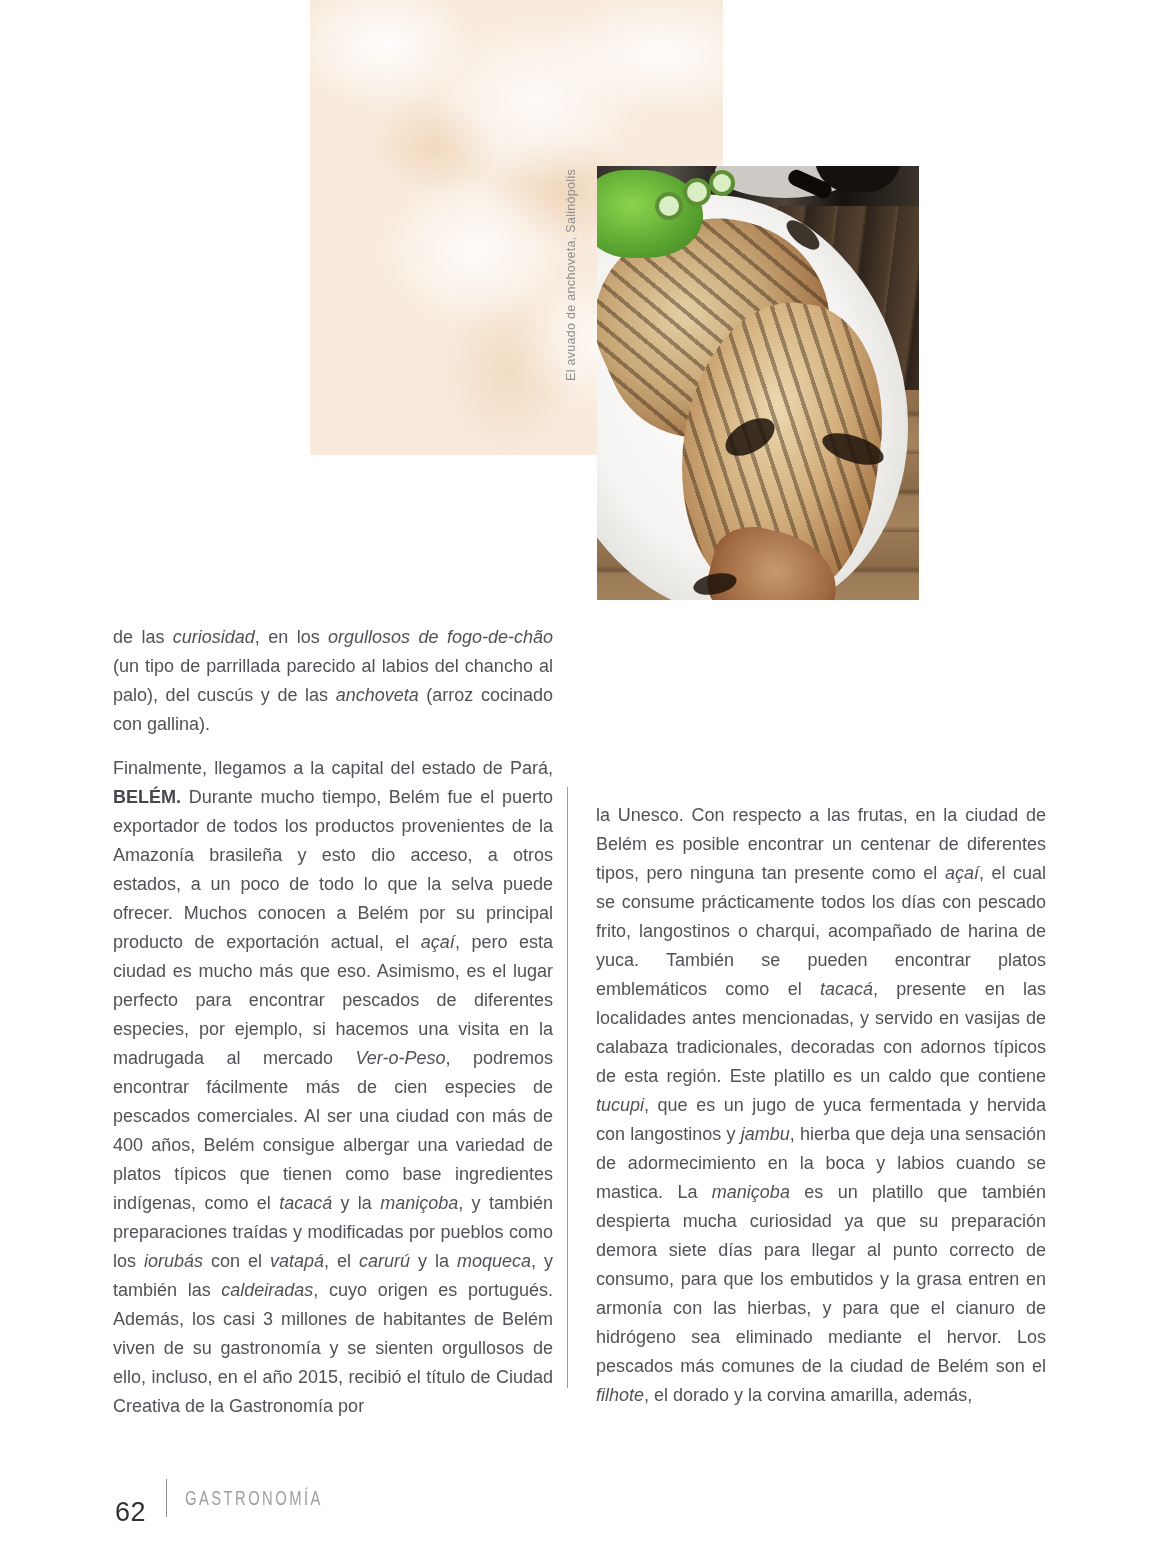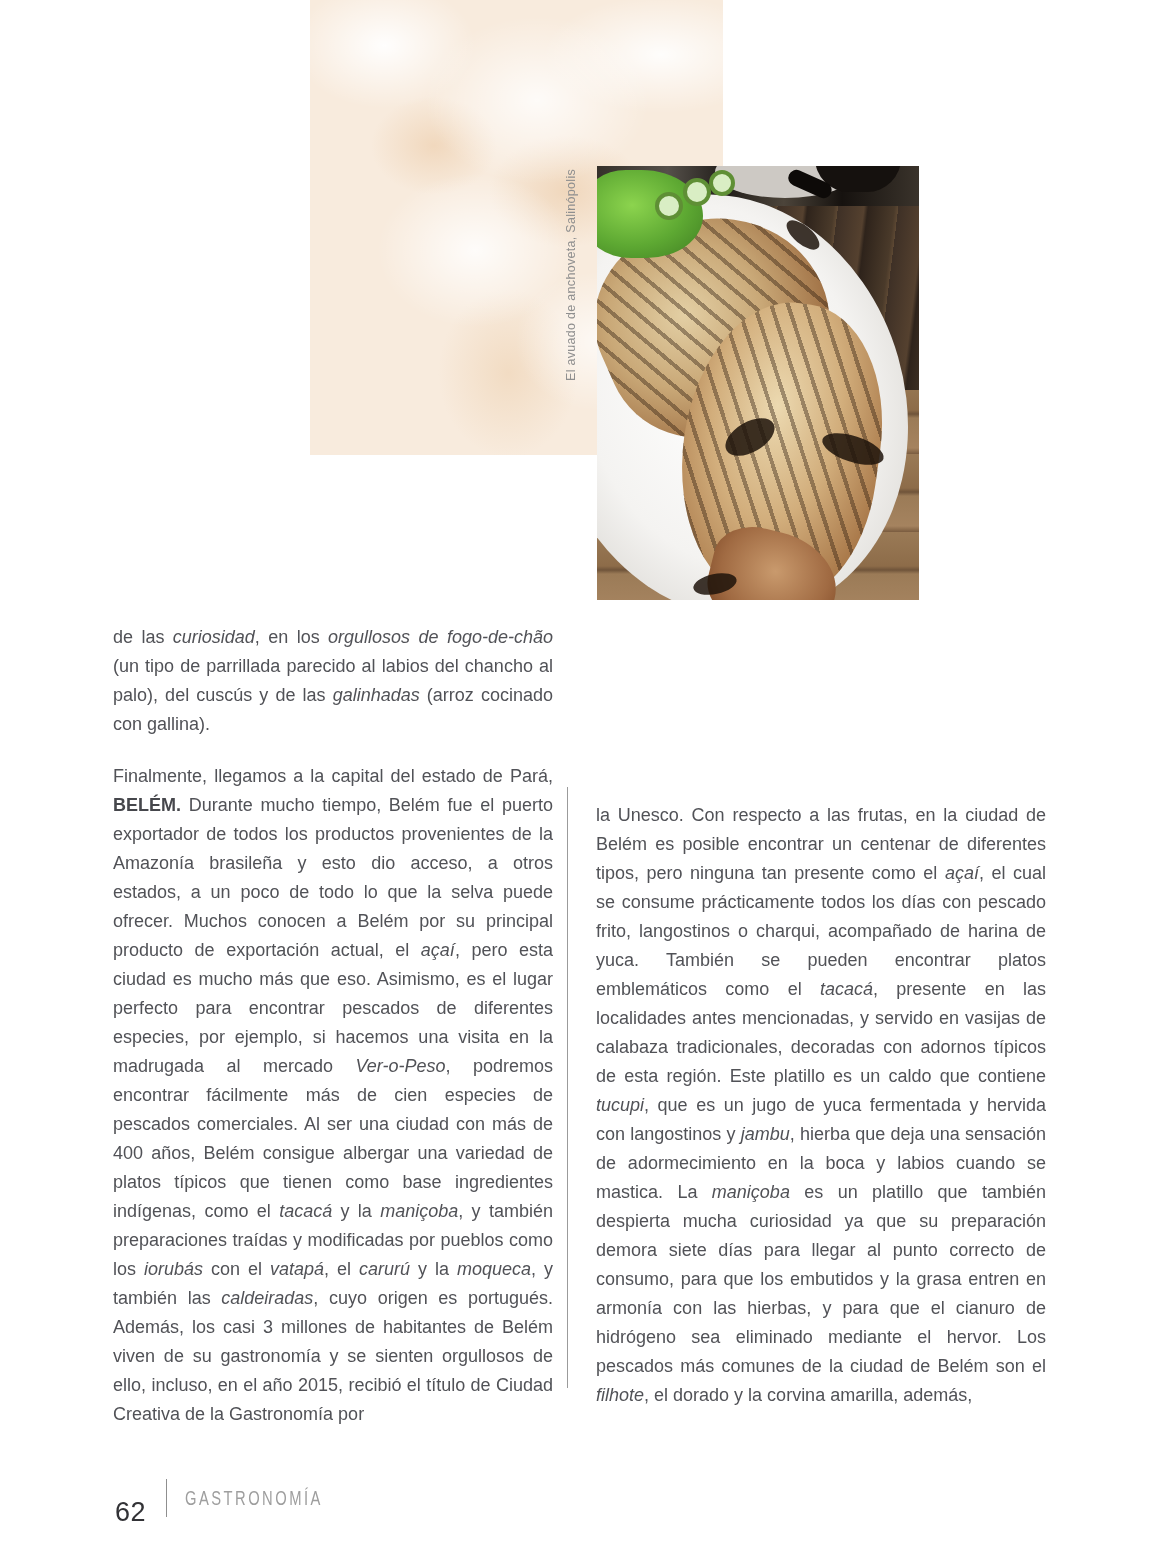--- a/index.html
+++ b/index.html
@@ -108,21 +108,21 @@
   .caption {
     position:absolute; left:560px; top:163px; height:218px; width:22px;
     writing-mode:vertical-rl; transform:rotate(180deg);
     font-size:12.5px; color:#8f8f8f; letter-spacing:.3px;
     display:flex; align-items:center;
   }
 
   
   .col { position:absolute; color:#515257; font-size:18px; line-height:29px; text-align:justify; }
   .col p { margin:0; }
-  .col p + p { margin-top:23px; }
+  .col p + p { margin-top:15px; }
   .col em { font-style:italic; }
   .col strong { font-weight:bold; color:#46474c; }
   .col-left  { left:113px; top:623px; width:440px; }
   .col-right { left:596px; top:801px; width:450px; }
   .col-divider {
     position:absolute; left:567px; top:787px; width:1px; height:601px;
     background:#9b9b9b;
   }
 
   
@@ -160,21 +160,21 @@
   <div class="char char-4"></div>
   <div class="lettuce"></div>
   <div class="cuke cuke-1"></div>
   <div class="cuke cuke-2"></div>
   <div class="cuke cuke-3"></div>
 </div>
 
 <div class="caption">El avuado de anchoveta, Salinópolis</div>
 
 <div class="col col-left">
-  <p><span>de las </span><em>curiosidad</em><span>, en los </span><em>orgullosos de fogo-de-chão</em><span> (un tipo de parrillada parecido al labios del chancho al palo), del cuscús y de las </span><em>galinhadas</em><span> (arroz cocinado con gallina).</span></p>
+  <p><span>de las </span><em>curiosidad</em><span>, en los </span><em>orgullosos de fogo-de-chão</em><span> (un tipo de parrillada parecido al labios del chancho al palo), del cuscús y de las </span><em>anchoveta</em><span> (arroz cocinado con gallina).</span></p>
   <p><span>Finalmente, llegamos a la capital del estado de Pará, </span><strong>BELÉM.</strong><span> Durante mucho tiempo, Belém fue el puerto exportador de todos los productos provenientes de la Amazonía brasileña y esto dio acceso, a otros estados, a un poco de todo lo que la selva puede ofrecer. Muchos conocen a Belém por su principal producto de exportación actual, el </span><em>açaí</em><span>, pero esta ciudad es mucho más que eso. Asimismo, es el lugar perfecto para encontrar pescados de diferentes especies, por ejemplo, si hacemos una visita en la madrugada al mercado </span><em>Ver-o-Peso</em><span>, podremos encontrar fácilmente más de cien especies de pescados comerciales. Al ser una ciudad con más de 400 años, Belém consigue albergar una variedad de platos típicos que tienen como base ingredientes indígenas, como el </span><em>tacacá</em><span> y la </span><em>maniçoba</em><span>, y también preparaciones traídas y modificadas por pueblos como los </span><em>iorubás</em><span> con el </span><em>vatapá</em><span>, el </span><em>carurú</em><span> y la </span><em>moqueca</em><span>, y también las </span><em>caldeiradas</em><span>, cuyo origen es portugués. Además, los casi 3 millones de habitantes de Belém viven de su gastronomía y se sienten orgullosos de ello, incluso, en el año 2015, recibió el título de Ciudad Creativa de la Gastronomía por</span></p>
 </div>
 
 <div class="col-divider"></div>
 
 <div class="col col-right">
   <p><span>la Unesco. Con respecto a las frutas, en la ciudad de Belém es posible encontrar un centenar de diferentes tipos, pero ninguna tan presente como el </span><em>açaí</em><span>, el cual se consume prácticamente todos los días con pescado frito, langostinos o charqui, acompañado de harina de yuca. También se pueden encontrar platos emblemáticos como el </span><em>tacacá</em><span>, presente en las localidades antes mencionadas, y servido en vasijas de calabaza tradicionales, decoradas con adornos típicos de esta región. Este platillo es un caldo que contiene </span><em>tucupi</em><span>, que es un jugo de yuca fermentada y hervida con langostinos y </span><em>jambu</em><span>, hierba que deja una sensación de adormecimiento en la boca y labios cuando se mastica. La </span><em>maniçoba</em><span> es un platillo que también despierta mucha curiosidad ya que su preparación demora siete días para llegar al punto correcto de consumo, para que los embutidos y la grasa entren en armonía con las hierbas, y para que el cianuro de hidrógeno sea eliminado mediante el hervor. Los pescados más comunes de la ciudad de Belém son el </span><em>filhote</em><span>, el dorado y la corvina amarilla, además,</span></p>
 </div>
 
 <div class="footer">

